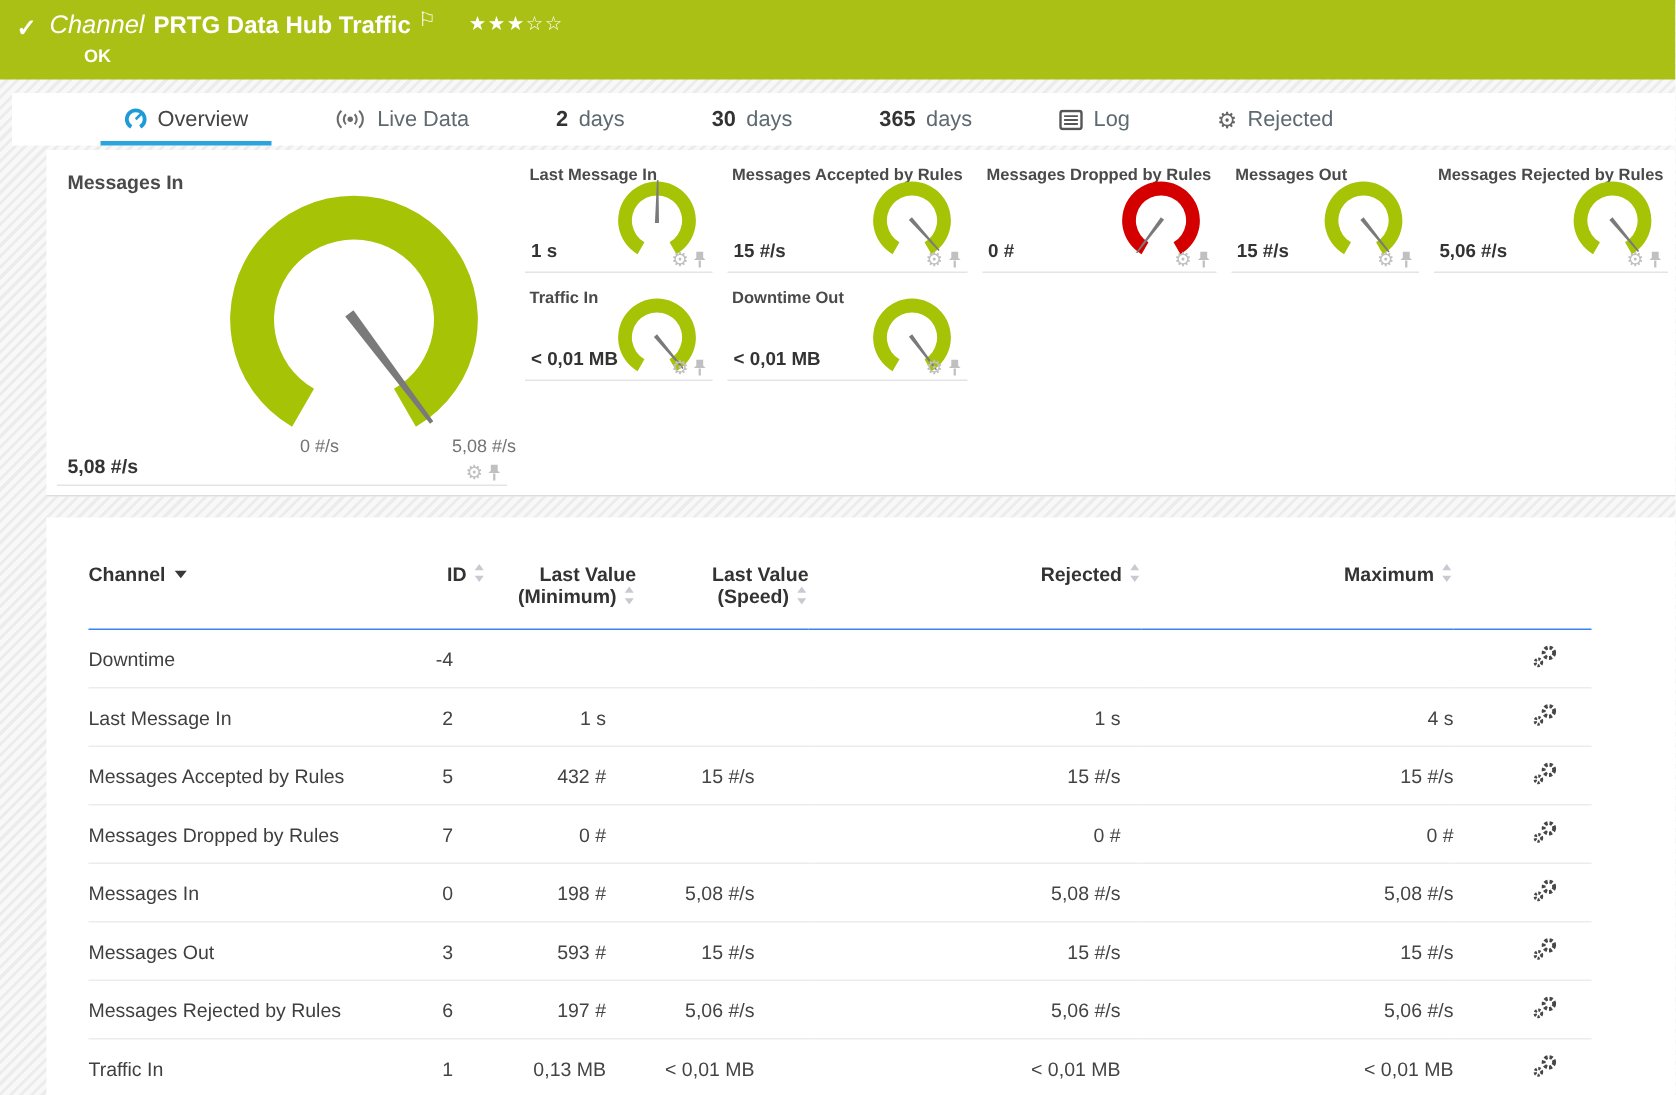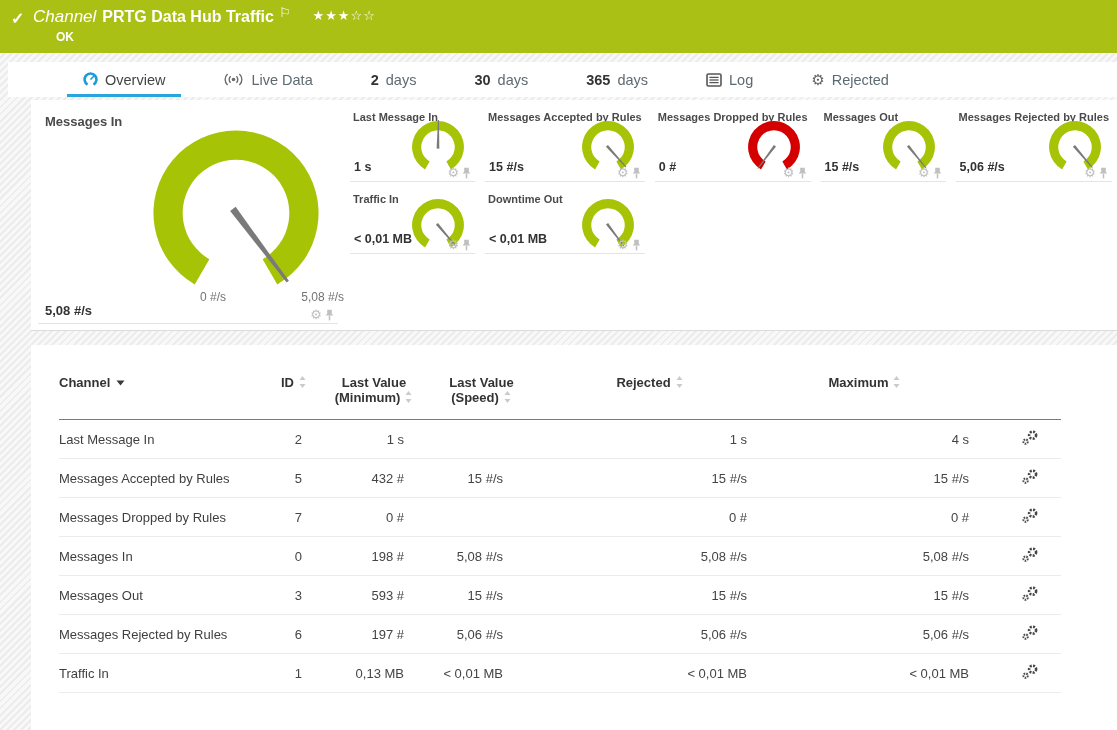--- a/index.html
+++ b/index.html
@@ -49,21 +49,21 @@
   .mini-title { font-size:11px; font-weight:bold; color:#4a4a4a; white-space:nowrap; }
   .mini-gauge-svg { position:absolute; right:10px; top:20px; width:54px; height:54px; }
   .mini-cell.r2 .mini-gauge-svg { top:16px; }
   .mini-value { position:absolute; left:4px; bottom:7px; font-size:12.5px; font-weight:bold; color:#333; }
   .gauge-arc { cursor:pointer; }
   
   .table-panel { top:345px; height:400px; }
   table.channels { border-collapse:collapse; margin:30px 0 0 28px; table-layout:fixed; }
   col.c-ch{width:205px} col.c-id{width:60px} col.c-vol{width:100px} col.c-spd{width:115px}
   col.c-min{width:222px} col.c-max{width:208px} col.c-set{width:92px}
-  th { font-size:13px; color:#333; font-weight:bold; text-align:center; vertical-align:top;
+  th { font-size:13px; color:#333; font-weight:bold; text-align:right; vertical-align:top;
        padding:0 0 14px 0; cursor:pointer; white-space:nowrap; }
   th.left { text-align:left; }
   th .sub { display:block; }
   thead th { border-bottom:1px solid #3b82f6;margin-left:24px; }
   td { font-size:13px; color:#444; text-align:right; padding:9px 0; border-bottom:1px solid #ececec; white-space:nowrap; }
   td.ch { text-align:left; color:#3f3f3f; }
   td.id { padding-right:22px; }
   td.vol { padding-right:20px; }
   td.spd { padding-right:36px; }
   td.min { padding-right:14px; }
@@ -308,20 +308,32 @@
             <span>Maximum</span><span class="sorticon"><svg width="9" height="12" viewBox="0 0 9 14">
                   <path d="M4.5 0 L8 4.8 H1 Z" fill="#c7cad1"></path>
                   <path d="M4.5 14 L1 9.2 H8 Z" fill="#c7cad1"></path>
                 </svg></span>
           </th>
           <th></th>
         </tr>
       </thead>
       <tbody>
           <tr>
+            <td class="ch">Downtime</td>
+            <td class="id">-4</td>
+            <td class="vol"></td>
+            <td class="spd"></td>
+            <td class="min"></td>
+            <td class="max"></td>
+            <td class="set"><span class="chgear"><svg width="18" height="17" viewBox="0 0 18 17">
+                  <circle cx="11.6" cy="6.2" r="3.5" fill="none" stroke="#474747" stroke-width="2.6" stroke-dasharray="2 1.3"></circle>
+                  <circle cx="4.6" cy="12.6" r="2.2" fill="none" stroke="#474747" stroke-width="2" stroke-dasharray="1.5 1"></circle>
+                </svg></span></td>
+          </tr>
+          <tr>
             <td class="ch">Last Message In</td>
             <td class="id">2</td>
             <td class="vol">1 s</td>
             <td class="spd"></td>
             <td class="min">1 s</td>
             <td class="max">4 s</td>
             <td class="set"><span class="chgear"><svg width="18" height="17" viewBox="0 0 18 17">
                   <circle cx="11.6" cy="6.2" r="3.5" fill="none" stroke="#474747" stroke-width="2.6" stroke-dasharray="2 1.3"></circle>
                   <circle cx="4.6" cy="12.6" r="2.2" fill="none" stroke="#474747" stroke-width="2" stroke-dasharray="1.5 1"></circle>
                 </svg></span></td>

